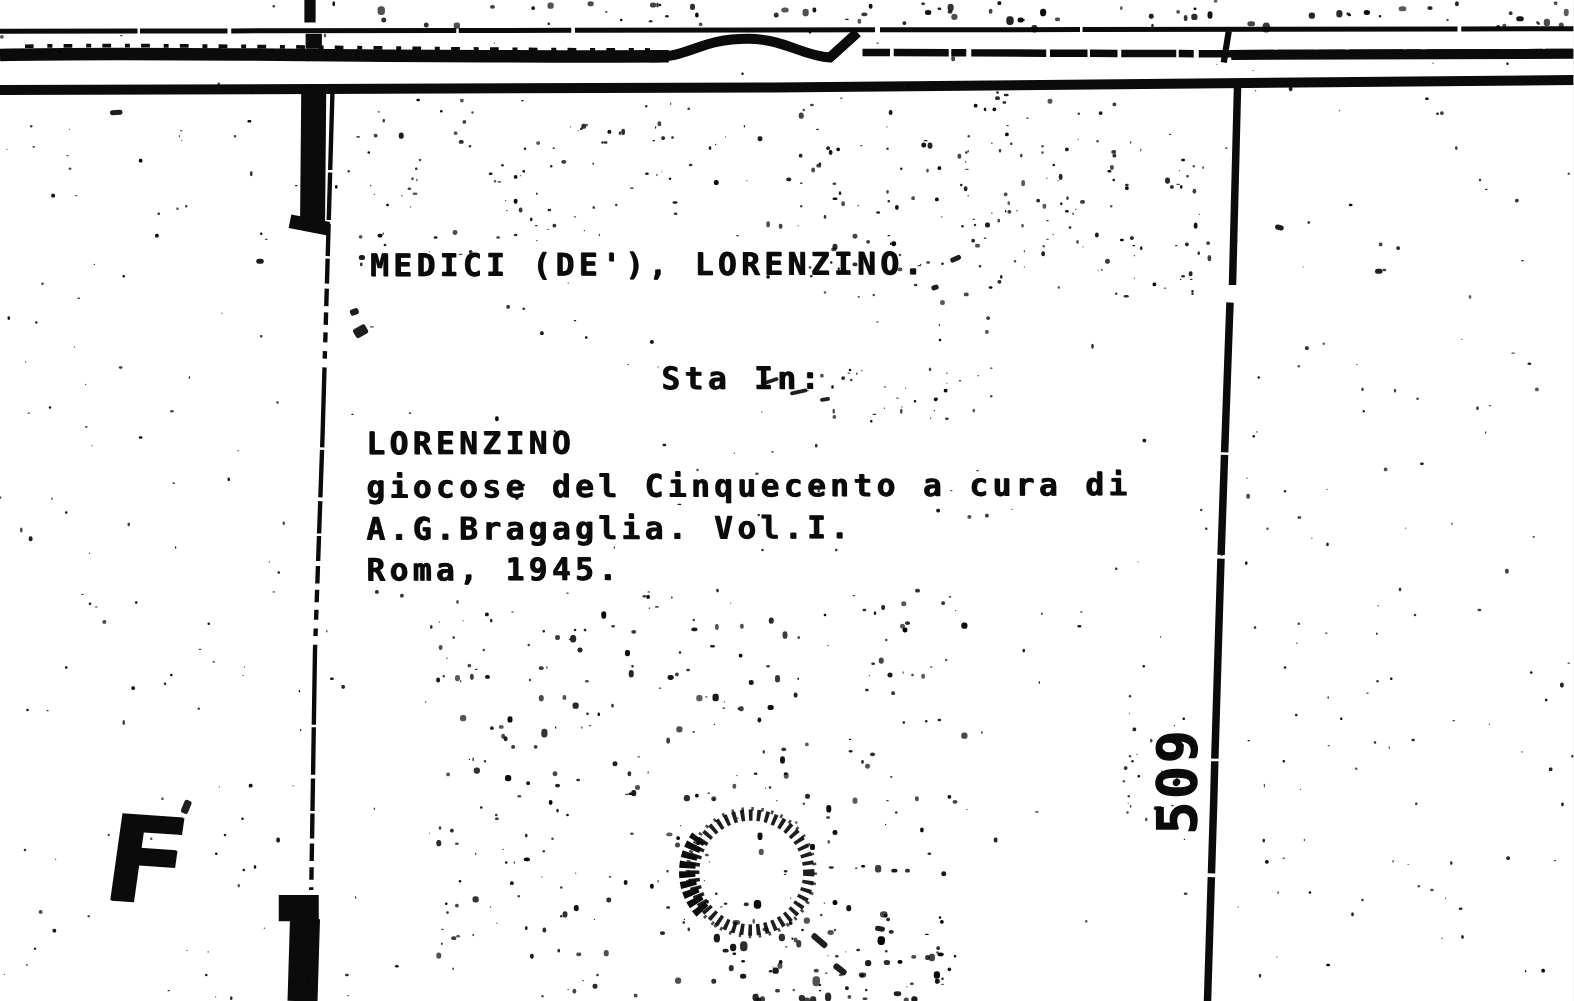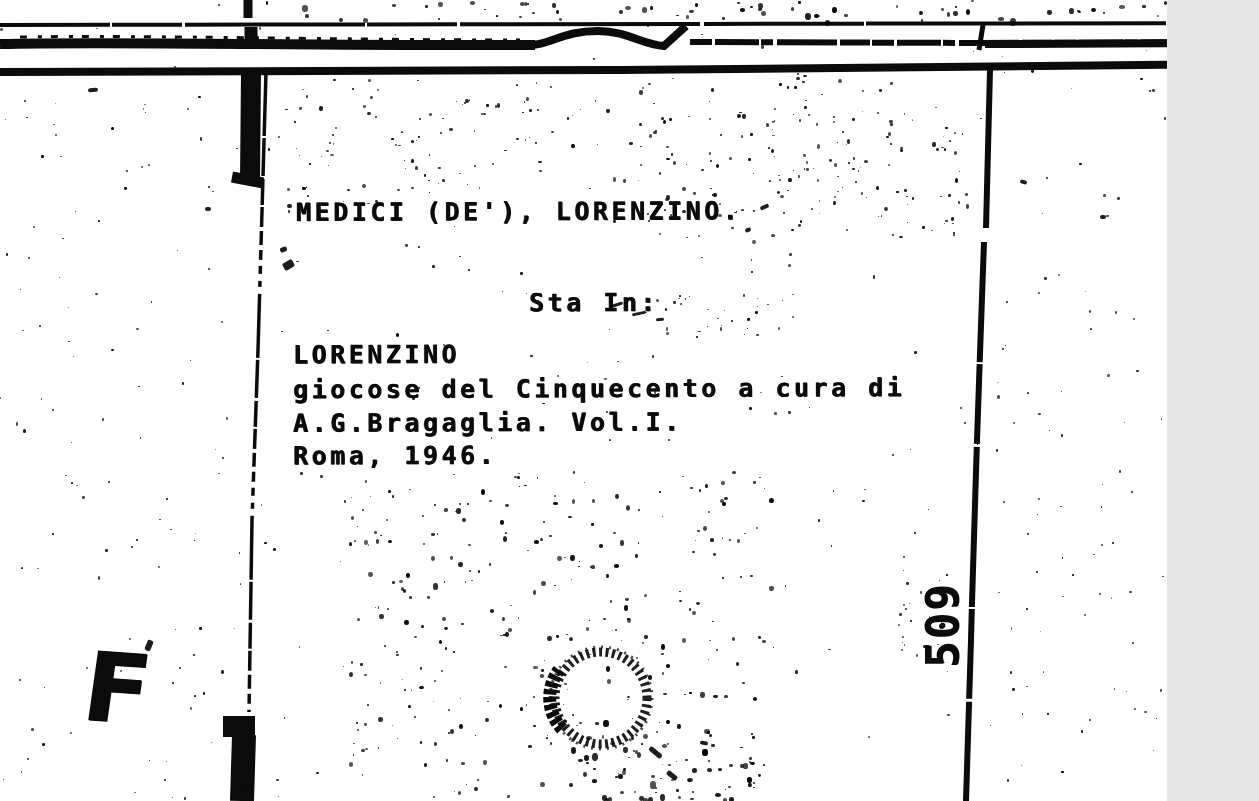--- a/index.html
+++ b/index.html
@@ -1,17 +1,17 @@
 <!DOCTYPE html>
 <html><head>
 <meta charset="utf-8">
 <style>
   html,body{margin:0;padding:0;background:#e8e8e8;}
   #stage{
-    position:relative;width:1167px;height:801px;background:#ffffff;
+    position:relative;width:1259px;height:801px;background:#ffffff;
     overflow:hidden;font-family:"DejaVu Sans Mono",monospace;
   }
   .tw{
     position:absolute;color:#0b0b0b;font-weight:bold;font-size:25px;
     letter-spacing:3.5px;white-space:pre;line-height:30px;
     text-shadow:0.6px 0.4px 0 #0b0b0b, -0.3px 0.3px 0 rgba(0,0,0,.55);
     transform:rotate(-0.2deg);
   }
   #author   {left:296px;top:197px;}
   #title    {left:296px;top:233px;}
@@ -68,21 +68,21 @@
     <circle cx="601" cy="698" r="46" stroke-width="9" stroke-dasharray="3 3.5" opacity="0.92"></circle>
     <circle cx="601" cy="698" r="51" stroke-width="3" stroke-dasharray="2 6" opacity="0.75"></circle>
     <path d="M562 729 A46 46 0 0 1 559 670" stroke-width="13" stroke-dasharray="5 2.5"></path>
   </svg>
 
   <div class="tw" id="author">MEDICI (DE'), LORENZINO.</div>
   <div class="tw" id="stain">Sta In:</div>
   <div class="tw" id="series">LORENZINO</div>
   <div class="tw" id="subtitle">giocose del Cinquecento a cura di</div>
   <div class="tw" id="editor">A.G.Bragaglia. Vol.I.</div>
-  <div class="tw" id="imprint">Roma, 1946.</div>
+  <div class="tw" id="imprint">Roma, 1945.</div>
 
   <div id="shelfnum">509</div>
   <div id="handF">F</div>
 
   <div id="noise">
       <div class="d" style="left: 564.4px; top: 682.8px; width: 2.2px; height: 2.5px; opacity: 0.71;"></div>
       <div class="d" style="left: 344px; top: 500.4px; width: 2.1px; height: 2.7px; opacity: 0.82;"></div>
       <div class="d" style="left: 1110.5px; top: 597.3px; width: 1.5px; height: 1.3px; opacity: 0.72;"></div>
       <div class="d" style="left: 864.4px; top: 489.1px; width: 2px; height: 1.2px; opacity: 0.81;"></div>
       <div class="d" style="left: 64.5px; top: 474.5px; width: 2.7px; height: 1.7px; opacity: 0.74;"></div>

